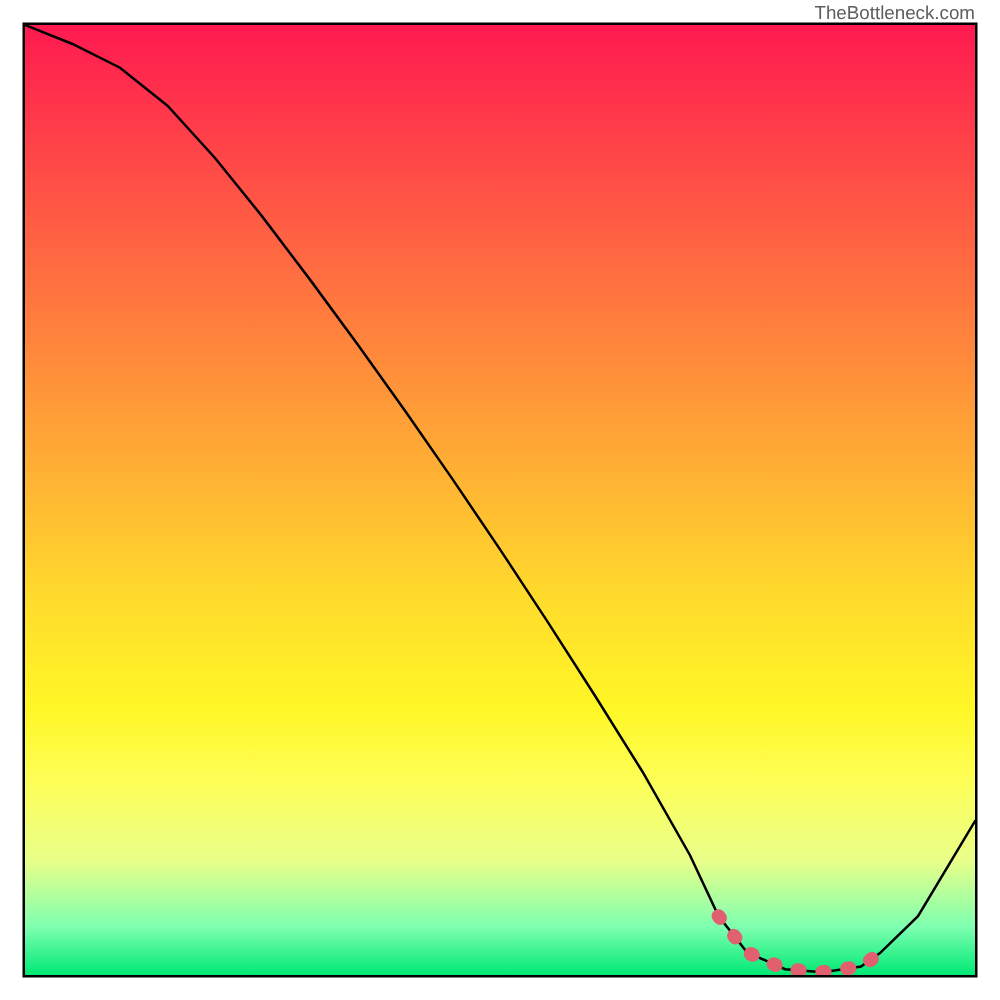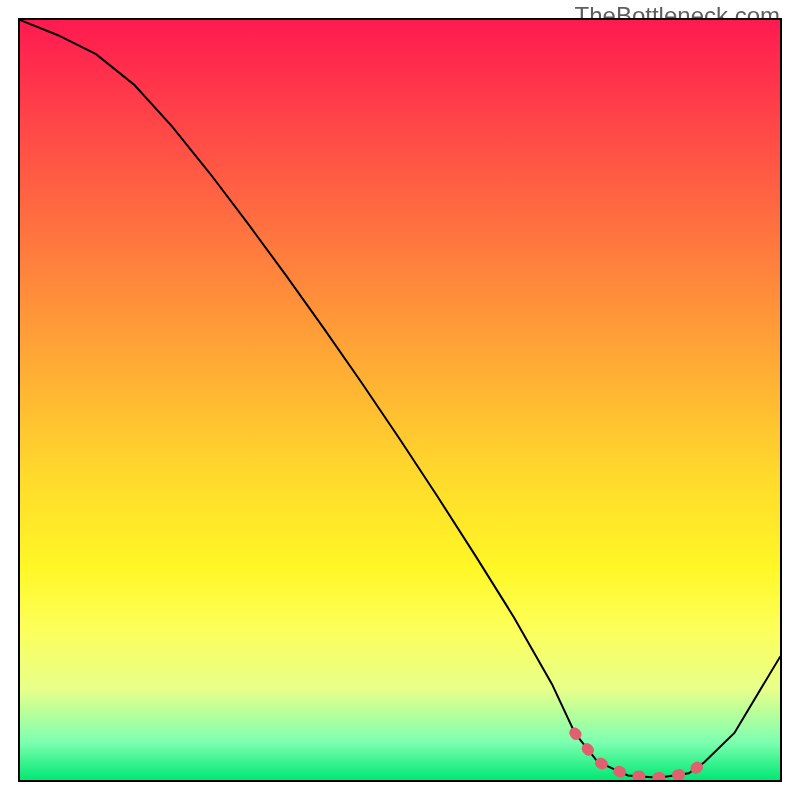--- a/index.html
+++ b/index.html
@@ -14,21 +14,21 @@
       #ff5a44 20%,
       #ff7a3e 30%,
       #ff9a38 40%,
       #ffba32 50%,
       #ffda2c 60%,
       #fff726 72%,
       #fdff5a 80%,
       #e8ff8a 88%,
       #7dffb0 95%,
       #00e874 100%)}
-  .brand{position:absolute;top:2px;right:20px;color:#5e5e5e;font-size:24px;font-weight:500}
+  .brand{position:absolute;top:2px;right:20px;color:#5e5e5e;font-size:15px;font-weight:500}
   svg.curve{position:absolute;inset:0;width:100%;height:100%}
 </style>
 </head>
 <body>
 
 <div class="wrap">
   <div class="brand">TheBottleneck.com</div>
   <div class="plot">
     <div class="grad"></div>
     <svg class="curve" viewBox="0 0 760 760" preserveAspectRatio="none">

